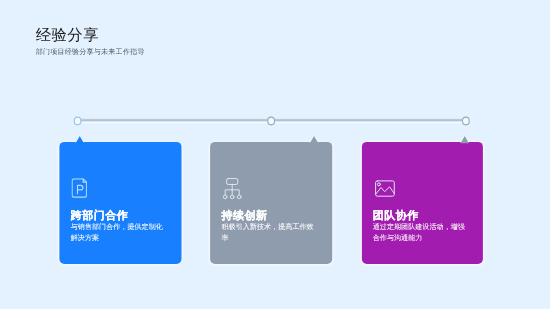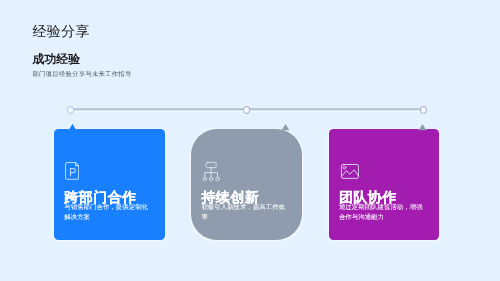--- a/index.html
+++ b/index.html
@@ -16,41 +16,40 @@
   .subtitle { font-size:6.4px; color:#4d5965; margin-top:1.5px; letter-spacing:0.22px; }
 
   .timeline { position:absolute; left:70.2px; top:106px; width:353.3px; height:8px; background:linear-gradient(to bottom, rgba(228,241,254,0) 0%, rgba(228,241,254,0) 20%, #c9d5e0 28%, #b3c2d2 36%, #b3c2d2 48%, #dbe8f4 56%, #f2faff 66%, rgba(228,241,254,0) 85%); }
   .dot { position:absolute; width:7.4px; height:7.4px; border-radius:50%; background:#f4fbff; top:106.2px; }
   .dot.d1 { left:66.6px; border:1.15px solid #9cc3ee; box-sizing:border-box; }
   .dot.d2 { left:242.8px; border:1.15px solid #9aa8b8; box-sizing:border-box; }
   .dot.d3 { left:419.8px; border:1.15px solid #9aa8b8; box-sizing:border-box; }
 
   .card { position:absolute; top:129.3px; width:110.6px; height:110.4px; border-radius:4.5px; box-sizing:border-box; padding:10px; box-shadow:0 0.5px 3px 0.4px rgba(255,255,255,0.8); }
   .card.c1 { left:54.3px; background:#1880ff; }
-  .card.c2 { left:191.4px; background:#8f9cad;border-radius:26px; }
+  .card.c2 { left:191.4px; background:#8f9cad; }
   .card.c3 { left:328.9px; background:#a21caf; }
   .pointer { position:absolute; top:-6.2px; width:7px; height:6.4px;  }
   .pointer svg { display:block; }
   .c1 .pointer { left:13.3px; fill:#1880ff; }
   .c2 .pointer { left:90.1px; fill:#8f9cad; }
   .c3 .pointer { left:89.4px; fill:#8f9cad; }
 
   .icon { position:absolute; left:10.6px; top:32.7px; }
   .icon-sitemap { left:10.4px; top:32.1px; }
   .icon-image { left:10.8px; top:33.8px; }
-  .card-title { position:absolute; left:10px; top:60px; font-size:14px; font-weight:700; letter-spacing:0.45px; color:#fff; -webkit-text-stroke:0.1px #fff; }
+  .card-title { position:absolute; left:10px; top:60px; font-size:10px; font-weight:700; letter-spacing:0.45px; color:#fff; -webkit-text-stroke:0.1px #fff; }
   .card-desc { position:absolute; left:10px; top:73px; width:89px; font-size:6.4px; line-height:9.3px; letter-spacing:0.05px; color:rgba(255,255,255,0.97); -webkit-text-stroke:0.06px rgba(255,255,255,0.97); }
 </style>
 </head>
 <body>
 
 <div class="slide">
   <div class="header">
     <div class="title-main">经验分享</div>
-    <div class="title-sub">成功经验</div>
     <div class="subtitle">部门项目经验分享与未来工作指导</div>
   </div>
 
   <div class="timeline"></div>
   <div class="dot d1"></div>
   <div class="dot d2"></div>
   <div class="dot d3"></div>
 
   <div class="card c1">
     <div class="pointer">

